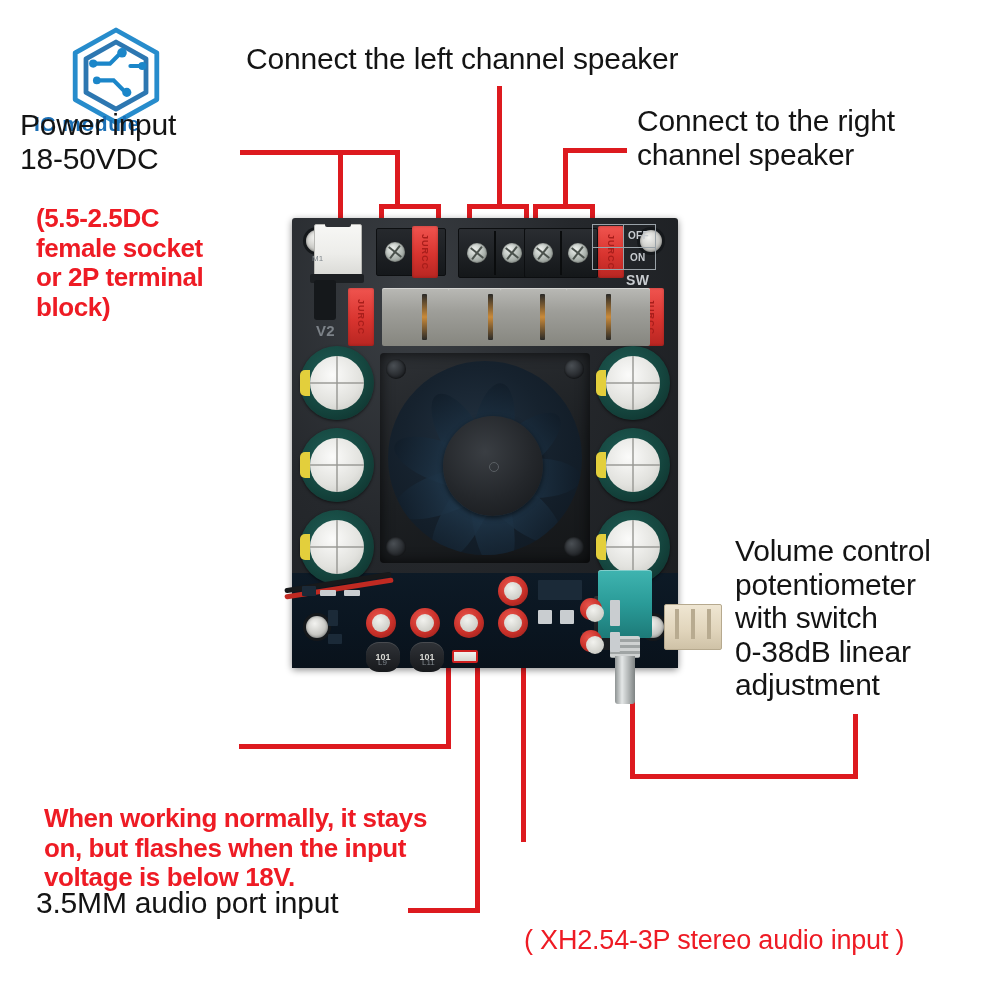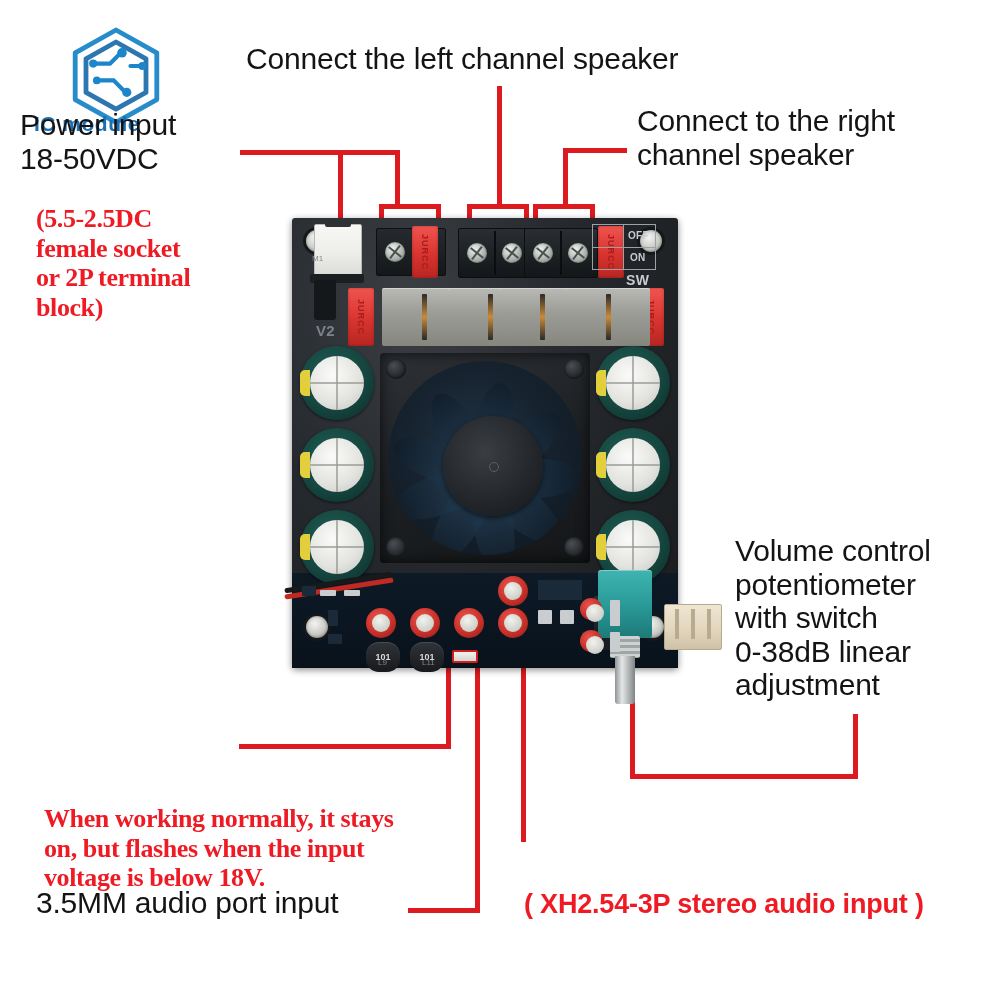--- a/index.html
+++ b/index.html
@@ -5,21 +5,21 @@
   html,body{margin:0;padding:0;background:#ffffff;}
   body{width:1000px;height:1000px;position:relative;overflow:hidden;
        font-family:"Liberation Sans","DejaVu Sans",sans-serif;}
 
   .stage{position:absolute;left:0;top:0;width:1000px;height:1000px;}
 
   
   .anno{position:absolute;color:#111111;line-height:1.12;white-space:pre-line;}
   .anno.black{color:#141414;font-size:30px;font-weight:400;letter-spacing:-0.2px;}
   .anno.red{color:#ee1b24;font-size:26px;font-weight:700;line-height:1.14;
-            font-family:Liberation Serif, serif;letter-spacing:-0.4px;}
+            font-family:Liberation Sans, sans-serif;letter-spacing:-0.4px;}
   .anno.red-thin{color:#ee1b24;font-size:27px;font-weight:400;
             font-family:"Liberation Sans","DejaVu Sans",sans-serif;letter-spacing:-0.2px;}
 
   
   .ln{position:absolute;background:#dd1a1f;}
   .lnh{height:5px;}
   .lnv{width:5px;}
 
   
   .logo{position:absolute;left:56px;top:18px;width:120px;height:120px;}
@@ -193,21 +193,21 @@
 with switch
 0-38dB linear
 adjustment</div>
 
   <div class="anno red" style="left:44px;top:772px;width:470px;margin-top:32px;">When working normally, it stays
 on, but flashes when the input
 voltage is below 18V.</div>
 
   <div class="anno black" style="left:36px;top:877px;width:420px;margin-top:9px;">3.5MM audio port input</div>
 
-  <div class="anno red-thin" style="left:524px;top:889px;width:470px;font-weight:bold;">( XH2.54-3P stereo audio input )</div>
+  <div class="anno red-thin" style="left:524px;top:925px;width:470px;">( XH2.54-3P stereo audio input )</div>
 
   <div class="ln lnh" style="left:240px;top:150px;width:160px;"></div>
   <div class="ln lnv" style="left:338px;top:150px;height:82px;"></div>
   <div class="ln lnv" style="left:395px;top:150px;height:58px;"></div>
 
   <div class="ln lnh" style="left:379px;top:204px;width:62px;"></div>
   <div class="ln lnv" style="left:379px;top:204px;height:38px;"></div>
   <div class="ln lnv" style="left:436px;top:204px;height:38px;"></div>
 
   <div class="ln lnv" style="left:497px;top:86px;height:122px;"></div>

